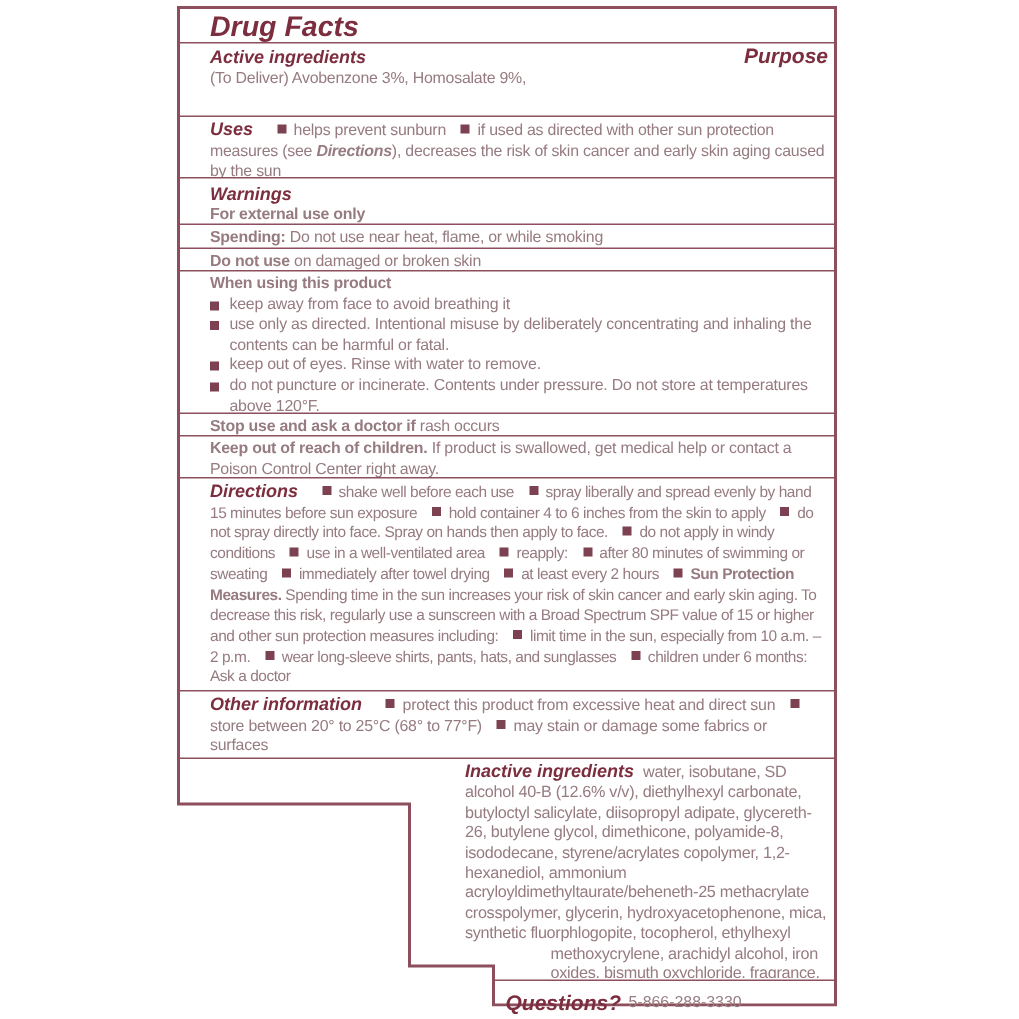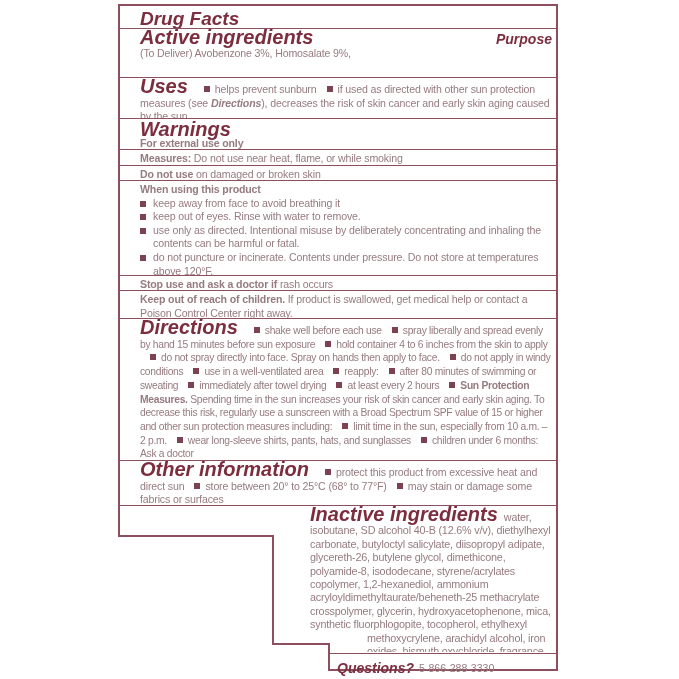--- a/index.html
+++ b/index.html
@@ -10,21 +10,21 @@
   }
   html,body{margin:0;padding:0;background:#fff;}
   .canvas{position:relative;width:679px;height:679px;background:#ffffff;overflow:hidden;
           font-family:"Liberation Sans",sans-serif;}
   .label{position:absolute;left:118px;top:4px;width:440px;height:667px;color:var(--body);}
   .outline{position:absolute;left:0;top:0;pointer-events:none;}
   .sec{position:absolute;left:1px;width:438px;box-sizing:border-box;padding:2px 5px 0 21px;
        font-size:10.6px;line-height:13.6px;letter-spacing:-0.15px;overflow:hidden;}
   .ruled{border-top:1.5px solid var(--border);}
   .h-main{font-size:19px;line-height:21px;font-weight:bold;font-style:italic;color:var(--heading);letter-spacing:0;}
-  .h-sec{font-size:20px;font-weight:bold;font-style:italic;color:var(--heading);letter-spacing:0;}
+  .h-sec{font-size:12px;font-weight:bold;font-style:italic;color:var(--heading);letter-spacing:0;}
   .h-inline{display:inline;margin-right:10px;}
   .bold{font-weight:bold;}
   .bi{font-weight:bold;font-style:italic;}
   .b{display:inline-block;width:6px;height:6px;background:var(--bullet);margin:0 5px 1px 10px;}
   .b.first{margin-left:6px;}
   .blist .item{position:relative;padding-left:13px;}
   .blist .item .b{position:absolute;left:0;top:4px;margin:0;}
   .row2{display:flex;justify-content:space-between;align-items:baseline;}
   .leaderline{display:flex;align-items:baseline;margin-top:20px;}
   .dots{flex:1;border-bottom:1.6px dotted var(--body);margin:0 4px 2px 4px;}
@@ -65,34 +65,34 @@
     <div class="sec ruled" style="top:114px;height:31px;">
       <div class="h-sec" style="line-height:16px;">Warnings</div>
       <div class="bold">For external use only</div>
     </div>
 
     <div class="sec ruled" style="top:73px;height:41px;">
       <span class="h-sec h-inline">Uses</span><span class="b first"></span><span>helps prevent sunburn</span><span class="b"></span><span>if used as directed with other sun protection measures (see </span><span class="bi">Directions</span><span>), decreases the risk of skin cancer and early skin aging caused by the sun</span>
     </div>
 
     <div class="sec ruled" style="top:145px;height:16px;">
-      <span class="bold">Measures:</span>
+      <span class="bold">Spending:</span>
       <span>Do not use near heat, flame, or while smoking</span>
     </div>
 
     <div class="sec ruled" style="top:161px;height:15px;">
       <span class="bold">Do not use</span>
       <span>on damaged or broken skin</span>
     </div>
 
     <div class="sec ruled blist" style="top:176px;height:95px;">
       <div class="bold">When using this product</div>
       <div class="item"><span class="b"></span><span>keep away from face to avoid breathing it</span></div>
+      <div class="item"><span class="b"></span><span>use only as directed. Intentional misuse by deliberately concentrating and inhaling the contents can be harmful or fatal.</span></div>
       <div class="item"><span class="b"></span><span>keep out of eyes.  Rinse with water to remove.</span></div>
-      <div class="item"><span class="b"></span><span>use only as directed. Intentional misuse by deliberately concentrating and inhaling the contents can be harmful or fatal.</span></div>
       <div class="item"><span class="b"></span><span>do not puncture or incinerate. Contents under pressure. Do not store at temperatures above 120°F.</span></div>
     </div>
 
     <div class="sec ruled" style="top:286px;height:28px;">
       <span class="bold">Keep out of reach of children.</span>
       <span>If product is swallowed, get medical help or contact a Poison Control Center right away.</span>
     </div>
 
     <div class="sec ruled" style="top:271px;height:15px;">
       <span class="bold">Stop use and ask a doctor if</span>

